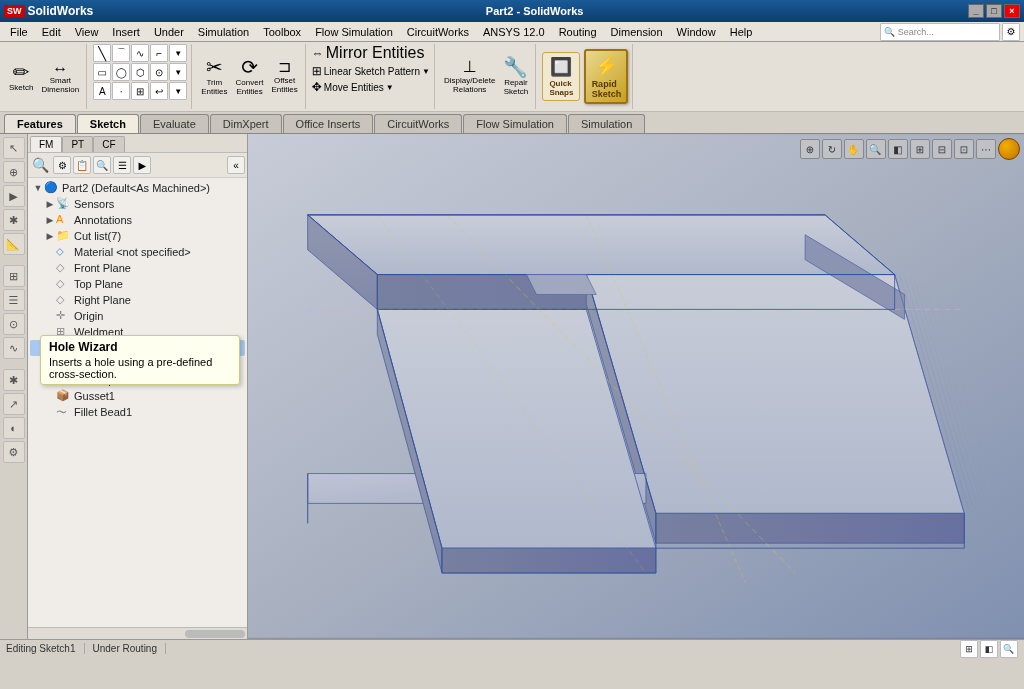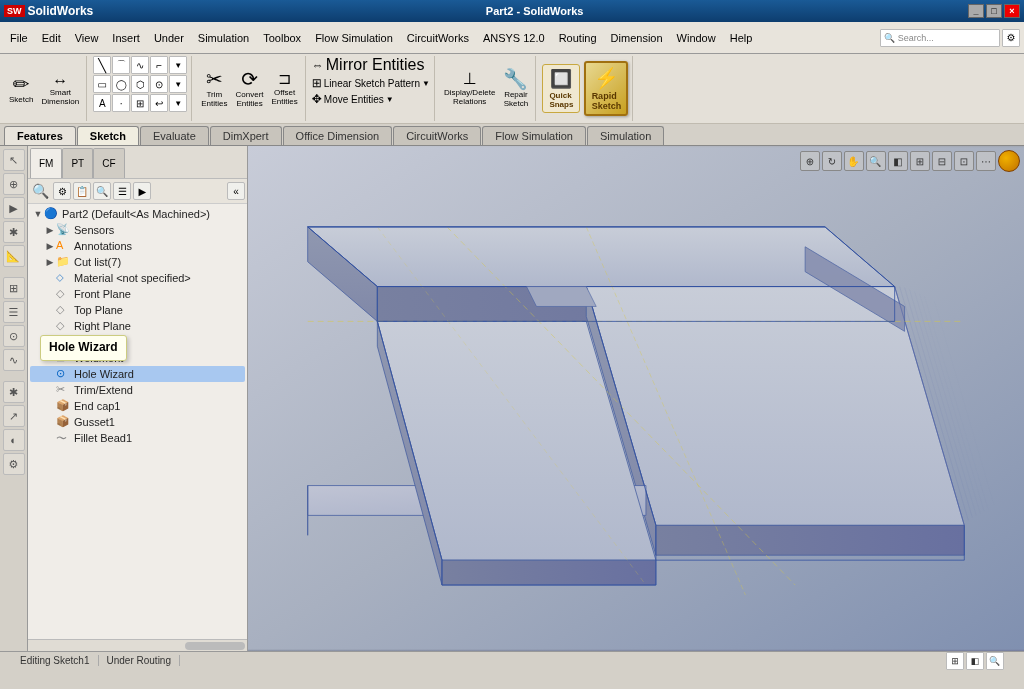--- a/index.html
+++ b/index.html
@@ -13,21 +13,21 @@
     }
     #titlebar .logo { display: flex; align-items: center; gap: 3px; margin-right: 8px; }
     #titlebar .logo-sw { background: #c00; color: white; font-size: 9px; font-weight: bold; padding: 1px 3px; border-radius: 0; }
     #titlebar .app-name { font-size: 12px; font-weight: bold; }
     #titlebar .title-center { flex: 1; text-align: center; font-size: 11px; }
     #titlebar .win-controls { display: flex; gap: 2px; }
     #titlebar .win-btn { width: 16px; height: 14px; background: #aaa; border: 1px solid #666; font-size: 9px; display: flex; align-items: center; justify-content: center; cursor: pointer; color: #000; }
 
     
     #menubar {
-      display: flex; align-items: center; height: 32px;
+      display: flex; align-items: center; height: 20px;
       background: #e8e4dc; border-bottom: 1px solid #999;
       padding: 0 4px; gap: 2px;
     }
     .menu-item { padding: 2px 6px; font-size: 11px; cursor: pointer; border-radius: 2px; }
 
     
     #tabs {
       display: flex; align-items: flex-end; background: #d4d0c8;
       padding: 2px 4px 0; border-bottom: 1px solid #888; gap: 1px;
     }
@@ -59,21 +59,21 @@
     
     #feature-tree {
       width: 220px; background: #f0ede8; border-right: 1px solid #999;
       display: flex; flex-direction: column;
     }
     #tree-tabs {
       display: flex; background: #e0dcd4; border-bottom: 1px solid #bbb;
       padding: 2px 2px 0;
     }
     .tree-tab {
-      padding: 9px 8px; font-size: 10px; cursor: pointer;
+      padding: 2px 8px; font-size: 10px; cursor: pointer;
       background: #d0ccc4; border: 1px solid #aaa; border-bottom: none;
       border-radius: 2px 2px 0 0;
     }
     .tree-tab.active { background: #f0ede8; }
     #tree-toolbar {
       display: flex; background: #e8e4dc; border-bottom: 1px solid #ccc;
       padding: 2px; gap: 2px; align-items: center;
     }
     .tree-tool { width: 18px; height: 18px; background: #f0f0ec; border: 1px solid #bbb; border-radius: 2px; display: flex; align-items: center; justify-content: center; font-size: 10px; cursor: pointer; }
     #tree-content { flex: 1; overflow-y: auto; padding: 2px; }
@@ -111,21 +111,21 @@
       flex: 1; position: relative; overflow: hidden;
       background: linear-gradient(160deg, #c8ccd8 0%, #a8adb8 30%, #9098a8 60%, #7880a0 100%);
     }
 
     
     #viewport svg { position: absolute; top: 0; left: 0; width: 100%; height: 100%; }
 
     
     #statusbar {
       height: 18px; background: #d4d0c8; border-top: 1px solid #999;
-      display: flex; align-items: center; padding: 0 20px;
+      display: flex; align-items: center; padding: 0 6px;
       font-size: 10px; color: #333; gap: 8px;
     }
     .status-item { border-right: 1px solid #aaa; padding-right: 8px; }
     .small-tool { width: 18px; height: 18px; border: 1px solid #bbb; background: #ffffff; display: flex; align-items: center; justify-content: center; font-size: 10px; cursor: pointer; border-radius: 1px; }
 
     #toolbar-top-area {
       display: flex; flex-direction: column;
     }
     #toolbar-row1 { display: flex; align-items: stretch; background: #e4e0d8; border-bottom: 1px solid #c0bbb0; padding: 2px; gap: 2px; min-height: 70px; }
 
@@ -310,21 +310,21 @@
 
     <div style="flex:1"></div>
   </div>
 </div>
 
 <div id="tabs">
   <div class="tab active">Features</div>
   <div class="tab active" style="background:#f0ede0; font-weight:bold;">Sketch</div>
   <div class="tab">Evaluate</div>
   <div class="tab">DimXpert</div>
-  <div class="tab">Office Dimension</div>
+  <div class="tab">Office Inserts</div>
   <div class="tab">CircuitWorks</div>
   <div class="tab">Flow Simulation</div>
   <div class="tab">Simulation</div>
 </div>
 
 <div id="main" style="height: 505px;">
 
   <div id="left-icons">
     <div class="side-icon">↖</div>
     <div class="side-icon">⊕</div>
@@ -464,20 +464,21 @@
       </div>
 
     </div>
     <div id="tree-bottom">
       <div class="scroll-handle"></div>
     </div>
   </div>
 
   <div id="hole-wizard-tooltip">
     <div class="tooltip-title">Hole Wizard</div>
+    <div>Inserts a hole using a pre-defined cross-section.</div>
   </div>
 
   <div id="viewport">
     <svg viewBox="0 0 780 505" xmlns="http://www.w3.org/2000/svg">
 
       <defs>
         <linearGradient id="bgGrad" x1="0%" y1="0%" x2="100%" y2="100%">
           <stop offset="0%" style="stop-color:#c8ccd8;stop-opacity:1"></stop>
           <stop offset="50%" style="stop-color:#a8b0c0;stop-opacity:1"></stop>
           <stop offset="100%" style="stop-color:#8090b0;stop-opacity:1"></stop>

